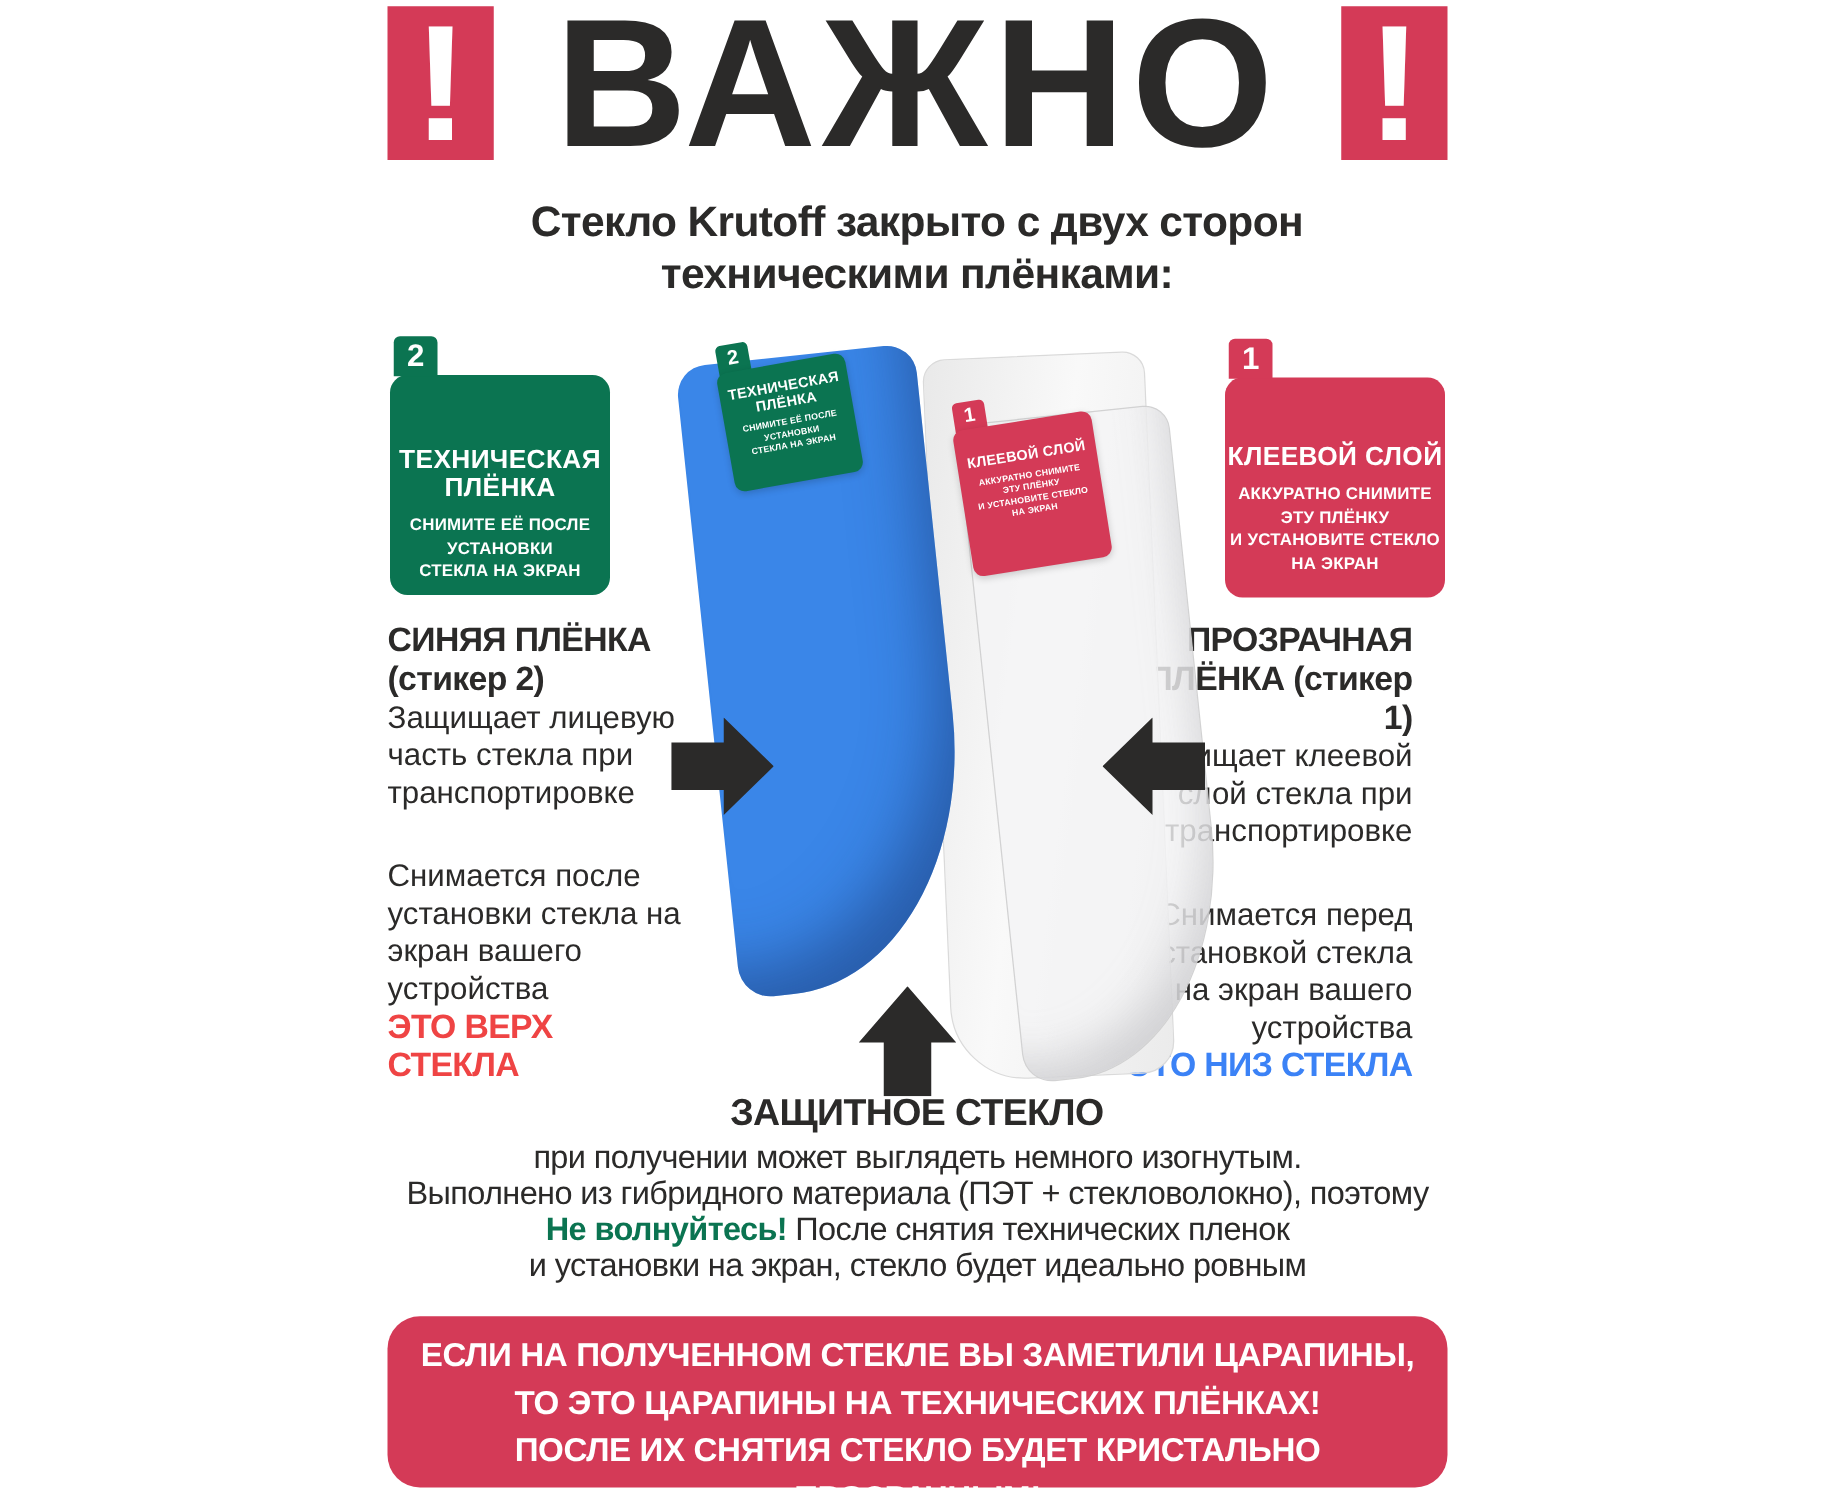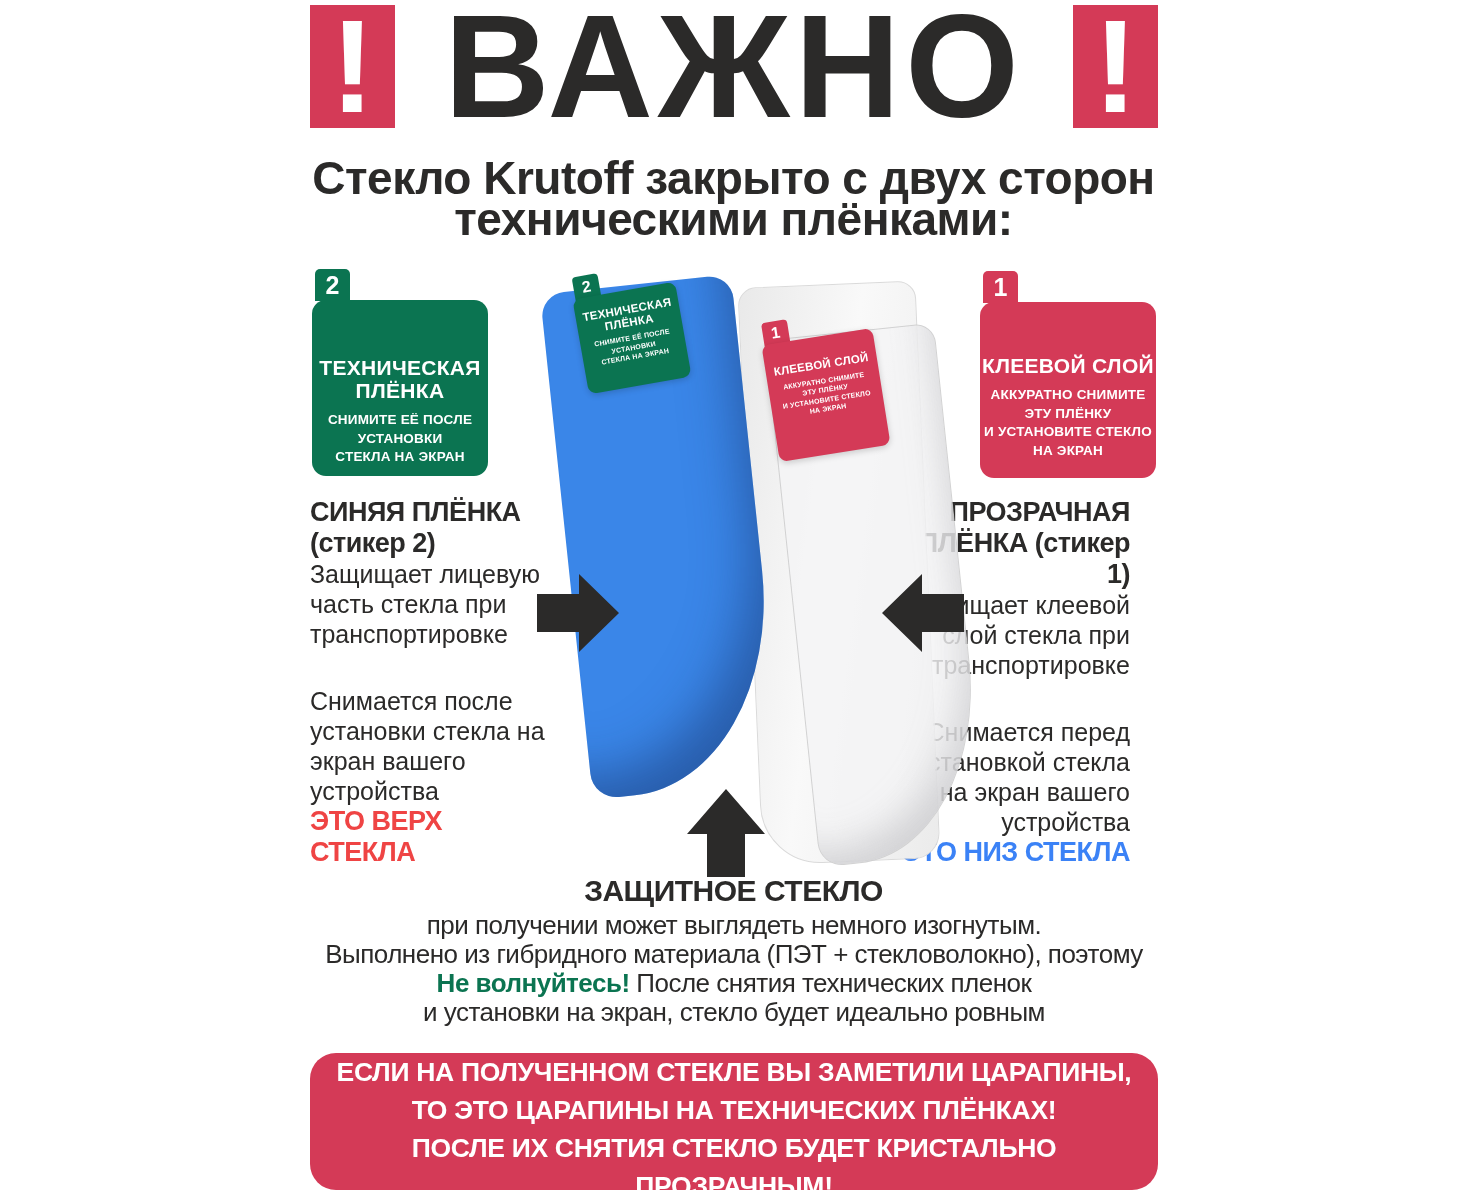--- a/index.html
+++ b/index.html
@@ -10,21 +10,21 @@
   
   .bang{position:absolute;width:85px;height:123px;background:#d43a57;color:#fff;
     display:flex;align-items:center;justify-content:center;font-weight:bold;
     font-size:132px;line-height:110px;overflow:hidden;}
   .bang-left{left:310px;top:5px;}
   .bang-right{left:1073px;top:5px;}
   .title{position:absolute;left:395px;top:2px;width:678px;height:130px;
     display:flex;align-items:center;justify-content:center;
     font-size:146px;font-weight:bold;letter-spacing:5px;color:#2b2a29;text-align:right;}
   .subtitle{position:absolute;left:0;top:158px;width:1467px;text-align:center;
-    font-size:46px;line-height:41px;font-weight:bold;letter-spacing:-0.5px;}
+    font-size:34px;line-height:41px;font-weight:bold;letter-spacing:-0.5px;}
   
   .big-sticker{position:absolute;width:176px;height:176px;border-radius:14px;color:#fff;
     box-sizing:border-box;display:flex;flex-direction:column;align-items:center;
     text-align:center;}
   .big-sticker.green{left:312px;top:300px;background:#0b7451;padding-top:56px;}
   .big-sticker.red{left:980px;top:302px;background:#d43a57;padding-top:52px;}
   .tab{position:absolute;top:-31px;left:3px;width:35px;height:32px;border-radius:5px 5px 0 0;
     display:flex;align-items:center;justify-content:center;font-size:25px;font-weight:bold;color:#fff;}
   .big-sticker.green .tab{background:#0b7451;}
   .big-sticker.red .tab{background:#d43a57;}
@@ -72,21 +72,21 @@
   .verdict-red{color:#3b82f6;}
   
   .glass-heading{position:absolute;left:0;top:874px;width:1467px;text-align:center;
     font-size:30px;font-weight:bold;letter-spacing:-0.5px;}
   .glass-para{position:absolute;left:184px;top:911px;width:1100px;text-align:center;
     font-size:26px;line-height:29px;letter-spacing:-0.5px;}
   .glass-para .hl{color:#0b7451;font-weight:bold;}
   
   .banner{position:absolute;left:310px;top:1053px;width:848px;height:137px;box-sizing:border-box;
     background:#d43a57;border-radius:26px;color:#fff;text-align:center;font-weight:bold;
-    font-size:26.5px;line-height:38px;letter-spacing:-0.3px;}
+    font-size:26.5px;line-height:38px;padding-top:12px;letter-spacing:-0.3px;}
 </style>
 </head>
 <body>
 
 <div class="stage">
 
   <div class="bang bang-left">
     <span>!</span>
   </div>
   <div class="title">ВАЖНО</div>

